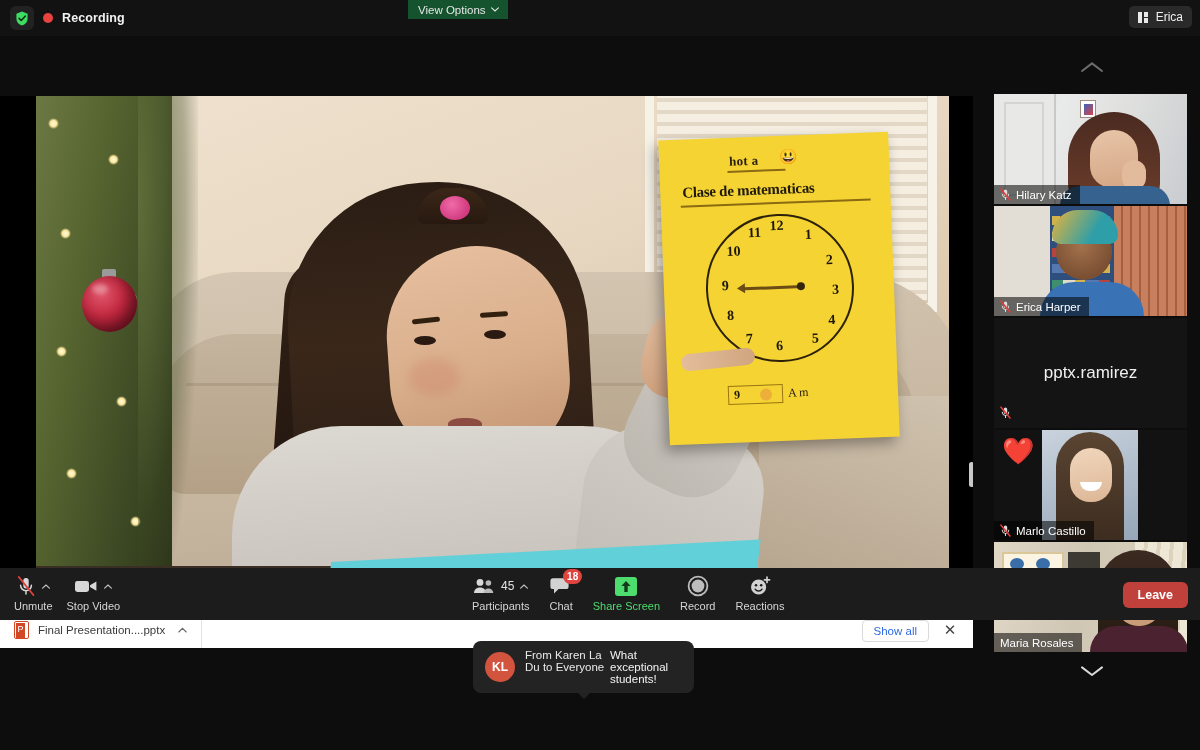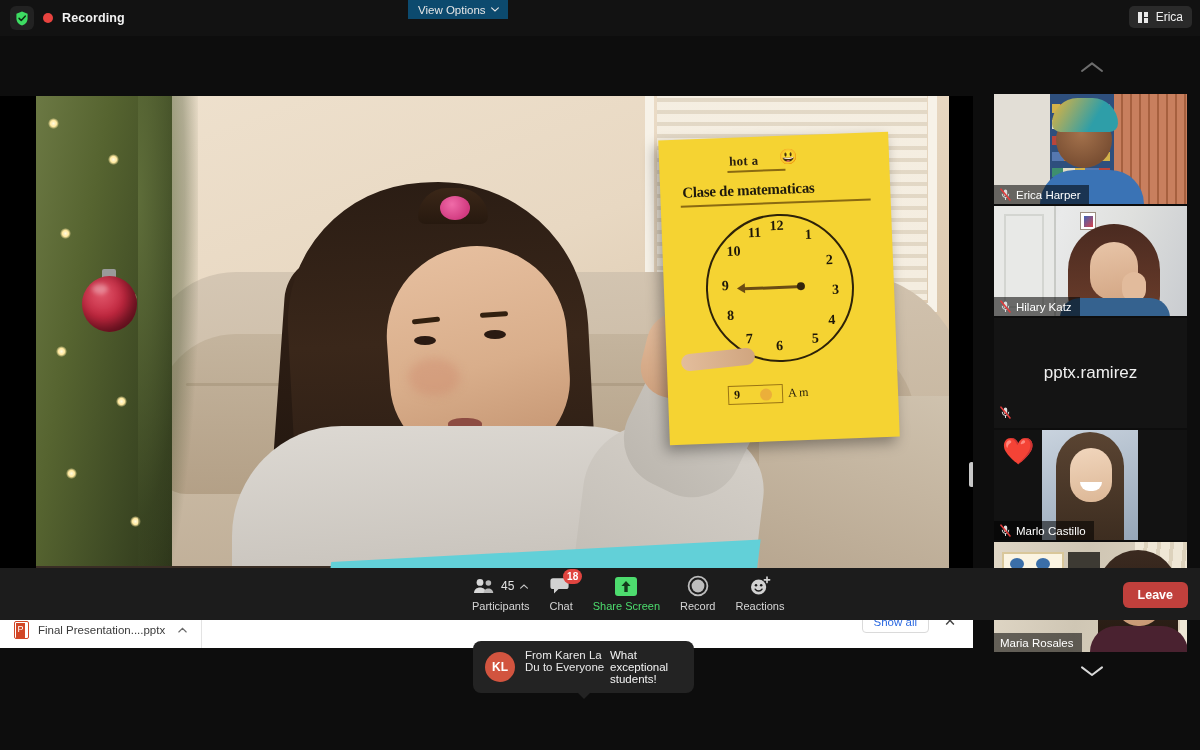--- a/index.html
+++ b/index.html
@@ -18,21 +18,21 @@
   .shield { width: 14px; height: 15px; }
   .rec-dot { width: 10px; height: 10px; border-radius: 50%; background: #e8433f; display: inline-block; }
   .rec-label { color: #f2f2f2; font-size: 12.5px; font-weight: bold; letter-spacing: .1px; }
 
   
   .view-banner { position: absolute; left: 408px; top: 0; height: 19px; display: flex; align-items: center; }
   .vb-green { background: #4ddc6e; height: 19px; display: flex; align-items: center; padding: 0 8px 0 9px; gap: 8px; }
   .vb-text { color: #121212; font-size: 11.5px; white-space: nowrap; }
   .spk-ico { width: 13px; height: 12px; }
   .cloud-ico { width: 17px; height: 11px; }
-  .vb-dark { background: #0c4a6e; height: 19px; display: flex; align-items: center; gap: 5px; padding: 0 9px 0 10px; }
+  .vb-dark { background: #14532d; height: 19px; display: flex; align-items: center; gap: 5px; padding: 0 9px 0 10px; }
   .vb-dark span { color: #e6e6e6; font-size: 11.5px; white-space: nowrap; }
   .chev-sm { width: 8px; height: 5px; }
 
   
   .view-btn { position: absolute; right: 8px; top: 6px; height: 22px; background: #2a2a2a; border-radius: 5px; display: flex; align-items: center; gap: 6px; padding: 0 9px; }
   .view-btn span { color: #f0f0f0; font-size: 12px; }
   .grid-ico { width: 12px; height: 11px; display: flex; gap: 1.5px; }
   .grid-ico i { display: block; background: #e9e9e9; }
   .grid-ico i.a { width: 4.5px; height: 11px; }
   .grid-ico i.b { width: 4px; height: 11px; background: none; position: relative; }
@@ -129,21 +129,21 @@
   .paper-pink { position:absolute; left:740px; top:498px; width:260px; height:70px; background:#f0399f;
     transform: rotate(-6deg); }
   .pink-mark { position:absolute; left:70px; top:14px; width:60px; height:40px; background: rgba(190,20,110,.45); border-radius:4px; filter: blur(1px);}
   .lap-dark { position:absolute; left:0px; top:470px; width:300px; height:60px; background:#3a2e25;}
   .couchR { position:absolute; right:0; top:300px; width:190px; height:220px; background: linear-gradient(200deg,#cfc2ae,#b3a18a);}
 
   
   .share-scroll { position:absolute; right:-1px; top:366px; width:5px; height:25px; background:#c9c9c9; border-radius:3px; z-index:6;}
 
   
-  .filebar { position:absolute; left:0; top:612px; width:973px; height:36px; background:#fff; display:flex; }
+  .filebar { position:absolute; left:0; top:612px; width:973px; height:36px; background:#fff; display:flex; align-items:center; }
   .file-item { display:flex; align-items:center; gap:9px; padding-left:14px; height:36px; }
   .ppt-ico { width:15px; height:18px; background:#fff; border:1px solid #d24726; border-radius:2px; position:relative; }
   .ppt-ico::before { content:''; position:absolute; left:1px; top:1px; width:9px; height:15px; background:#d24726;}
   .ppt-ico::after { content:'P'; position:absolute; left:2.5px; top:2px; font-size:9px; color:#fff; font-family:"Liberation Sans", sans-serif; line-height:11px;}
   .file-name { font-size:11.5px; color:#3a3a3a; }
   .file-chev { width:9px; height:6px; margin-left:4px; }
   .file-div { width:1px; height:36px; background:#e3e3e3; margin-left:14px; }
   .showall { margin-left:auto; }
   .showall-btn { border:1px solid #dadada; border-radius:4px; padding:4px 11px; font-size:11.5px; color:#2d6ae0; background:#fff;}
   .close-x { width:26px; margin:0 10px 0 8px; text-align:center; font-size:15px; color:#444; }
@@ -381,60 +381,60 @@
 
     <div class="chev-up">
       <svg width="24" height="12" viewBox="0 0 24 12">
           <path d="M2 10 12 2.4 22 10" stroke="#6d6d6d" stroke-width="2" fill="none" stroke-linecap="round" stroke-linejoin="round"></path>
         </svg>
     </div>
 
     <div class="tiles">
 
       <div class="tile">
+        <div class="t-hilary">
+          <div class="hk-door"></div>
+            <div class="hk-doorin"></div>
+          <div class="hk-pic"></div>
+          <div class="hk-hair"></div>
+            <div class="hk-face"></div>
+          <div class="hk-hand"></div>
+            <div class="hk-body"></div>
+        </div>
+        <div class="tile-name">
+          <svg class="mute-ico" viewBox="0 0 11 13">
+              <path d="M5.5 1.6a1.7 1.7 0 0 1 1.7 1.7v3.1a1.7 1.7 0 0 1-3.4 0V3.3A1.7 1.7 0 0 1 5.5 1.6z" fill="#ddd"></path>
+              <path d="M2.2 6.2a3.3 3.3 0 0 0 6.6 0M5.5 9.6v2" stroke="#ddd" stroke-width="1" fill="none" stroke-linecap="round"></path>
+              <path d="M1 1.2 10 12" stroke="#e03c3c" stroke-width="1.6" stroke-linecap="round"></path>
+            </svg>
+          <span>Hilary Katz</span>
+        </div>
+      </div>
+
+      <div class="tile">
         <div class="t-erica">
           <div class="er-door"></div>
           <div class="er-shelf"></div>
           <div class="er-books" style="top:10px; background:linear-gradient(90deg,#d2b24a 0 8px,#b8453d 8px 16px,#e0dcc8 16px 24px,#3e8f6e 24px 34px,#c9762f 34px 44px,#8a5fa8 44px 58px);"></div>
           <div class="er-books" style="top:26px; background:linear-gradient(90deg,#e0dcc8 0 10px,#3e8f6e 10px 18px,#d2b24a 18px 28px,#b8453d 28px 38px,#5678b0 38px 58px);"></div>
           <div class="er-books" style="top:42px; background:linear-gradient(90deg,#b8453d 0 9px,#d2b24a 9px 20px,#e0dcc8 20px 30px,#8a5fa8 30px 42px,#3e8f6e 42px 58px);"></div>
           <div class="er-books" style="top:58px; background:linear-gradient(90deg,#5678b0 0 12px,#c9762f 12px 22px,#e0dcc8 22px 34px,#b8453d 34px 46px,#d2b24a 46px 58px);"></div>
           <div class="er-books" style="top:74px; background:linear-gradient(90deg,#3e8f6e 0 11px,#e0dcc8 11px 23px,#d2b24a 23px 33px,#5678b0 33px 47px,#b8453d 47px 58px);"></div>
           <div class="er-photos"></div>
           <div class="er-head"></div>
           <div class="er-wrap"></div>
           <div class="er-body"></div>
         </div>
         <div class="tile-name">
           <svg class="mute-ico" viewBox="0 0 11 13">
               <path d="M5.5 1.6a1.7 1.7 0 0 1 1.7 1.7v3.1a1.7 1.7 0 0 1-3.4 0V3.3A1.7 1.7 0 0 1 5.5 1.6z" fill="#ddd"></path>
               <path d="M2.2 6.2a3.3 3.3 0 0 0 6.6 0M5.5 9.6v2" stroke="#ddd" stroke-width="1" fill="none" stroke-linecap="round"></path>
               <path d="M1 1.2 10 12" stroke="#e03c3c" stroke-width="1.6" stroke-linecap="round"></path>
             </svg>
           <span>Erica Harper</span>
-        </div>
-      </div>
-
-      <div class="tile">
-        <div class="t-hilary">
-          <div class="hk-door"></div>
-            <div class="hk-doorin"></div>
-          <div class="hk-pic"></div>
-          <div class="hk-hair"></div>
-            <div class="hk-face"></div>
-          <div class="hk-hand"></div>
-            <div class="hk-body"></div>
-        </div>
-        <div class="tile-name">
-          <svg class="mute-ico" viewBox="0 0 11 13">
-              <path d="M5.5 1.6a1.7 1.7 0 0 1 1.7 1.7v3.1a1.7 1.7 0 0 1-3.4 0V3.3A1.7 1.7 0 0 1 5.5 1.6z" fill="#ddd"></path>
-              <path d="M2.2 6.2a3.3 3.3 0 0 0 6.6 0M5.5 9.6v2" stroke="#ddd" stroke-width="1" fill="none" stroke-linecap="round"></path>
-              <path d="M1 1.2 10 12" stroke="#e03c3c" stroke-width="1.6" stroke-linecap="round"></path>
-            </svg>
-          <span>Hilary Katz</span>
         </div>
       </div>
 
       <div class="tile" style="background:#141414;">
         <div class="tile-label-center">pptx.ramirez</div>
         <span class="mute-corner">
           <svg class="mute-ico" viewBox="0 0 11 13">
               <path d="M5.5 1.6a1.7 1.7 0 0 1 1.7 1.7v3.1a1.7 1.7 0 0 1-3.4 0V3.3A1.7 1.7 0 0 1 5.5 1.6z" fill="#ddd"></path>
               <path d="M2.2 6.2a3.3 3.3 0 0 0 6.6 0M5.5 9.6v2" stroke="#ddd" stroke-width="1" fill="none" stroke-linecap="round"></path>
               <path d="M1 1.2 10 12" stroke="#e03c3c" stroke-width="1.6" stroke-linecap="round"></path>
@@ -485,20 +485,49 @@
 
     <div class="chev-down" style="position:absolute; top:604px; left:0;">
       <svg width="24" height="12" viewBox="0 0 24 12">
           <path d="M2 2.4 12 10 22 2.4" stroke="#d8d8d8" stroke-width="2" fill="none" stroke-linecap="round" stroke-linejoin="round"></path>
         </svg>
     </div>
   </div>
 
   <div class="toolbar">
 
+    <div class="tb-left">
+
+      <div class="tb-item">
+        <div class="tb-icorow">
+          <svg width="20" height="22" viewBox="0 0 20 22">
+            <path d="M10 3a2.7 2.7 0 0 1 2.7 2.7v5.1a2.7 2.7 0 0 1-5.4 0V5.7A2.7 2.7 0 0 1 10 3z" fill="#d8d8d8"></path>
+            <path d="M4.6 10.3a5.4 5.4 0 0 0 10.8 0M10 15.8v3.1" stroke="#d8d8d8" stroke-width="1.5" fill="none" stroke-linecap="round"></path>
+            <path d="M2.8 2 17.4 20" stroke="#e0413d" stroke-width="1.9" stroke-linecap="round"></path>
+          </svg>
+          <svg class="caret" viewBox="0 0 8 5">
+              <path d="M.6 4.2 4 1 7.4 4.2" stroke="#c9c9c9" stroke-width="1.1" fill="none" stroke-linecap="round"></path>
+            </svg>
+        </div>
+        <div class="tb-label">Unmute</div>
+      </div>
+
+      <div class="tb-item">
+        <div class="tb-icorow">
+          <svg width="24" height="16" viewBox="0 0 24 16">
+            <rect x="1" y="3" width="14" height="11" rx="2.4" fill="#d8d8d8"></rect>
+            <path d="M16 7.2 22.4 3.4v9.4L16 9z" fill="#d8d8d8"></path>
+          </svg>
+          <svg class="caret" viewBox="0 0 8 5">
+              <path d="M.6 4.2 4 1 7.4 4.2" stroke="#c9c9c9" stroke-width="1.1" fill="none" stroke-linecap="round"></path>
+            </svg>
+        </div>
+        <div class="tb-label">Stop Video</div>
+      </div>
+    </div>
 
     <div class="tb-center">
 
       <div class="tb-item">
         <div class="tb-icorow">
           <svg width="22" height="16" viewBox="0 0 22 16">
             <circle cx="7" cy="4.4" r="3.4" fill="#d8d8d8"></circle>
               <path d="M1 15c0-3.3 2.7-5.4 6-5.4s6 2.1 6 5.4z" fill="#d8d8d8"></path>
             <circle cx="15.4" cy="5" r="2.8" fill="#b9b9b9"></circle>
               <path d="M10.6 15c0-2.8 2.2-4.6 4.8-4.6s4.8 1.8 4.8 4.6z" fill="#b9b9b9"></path>

